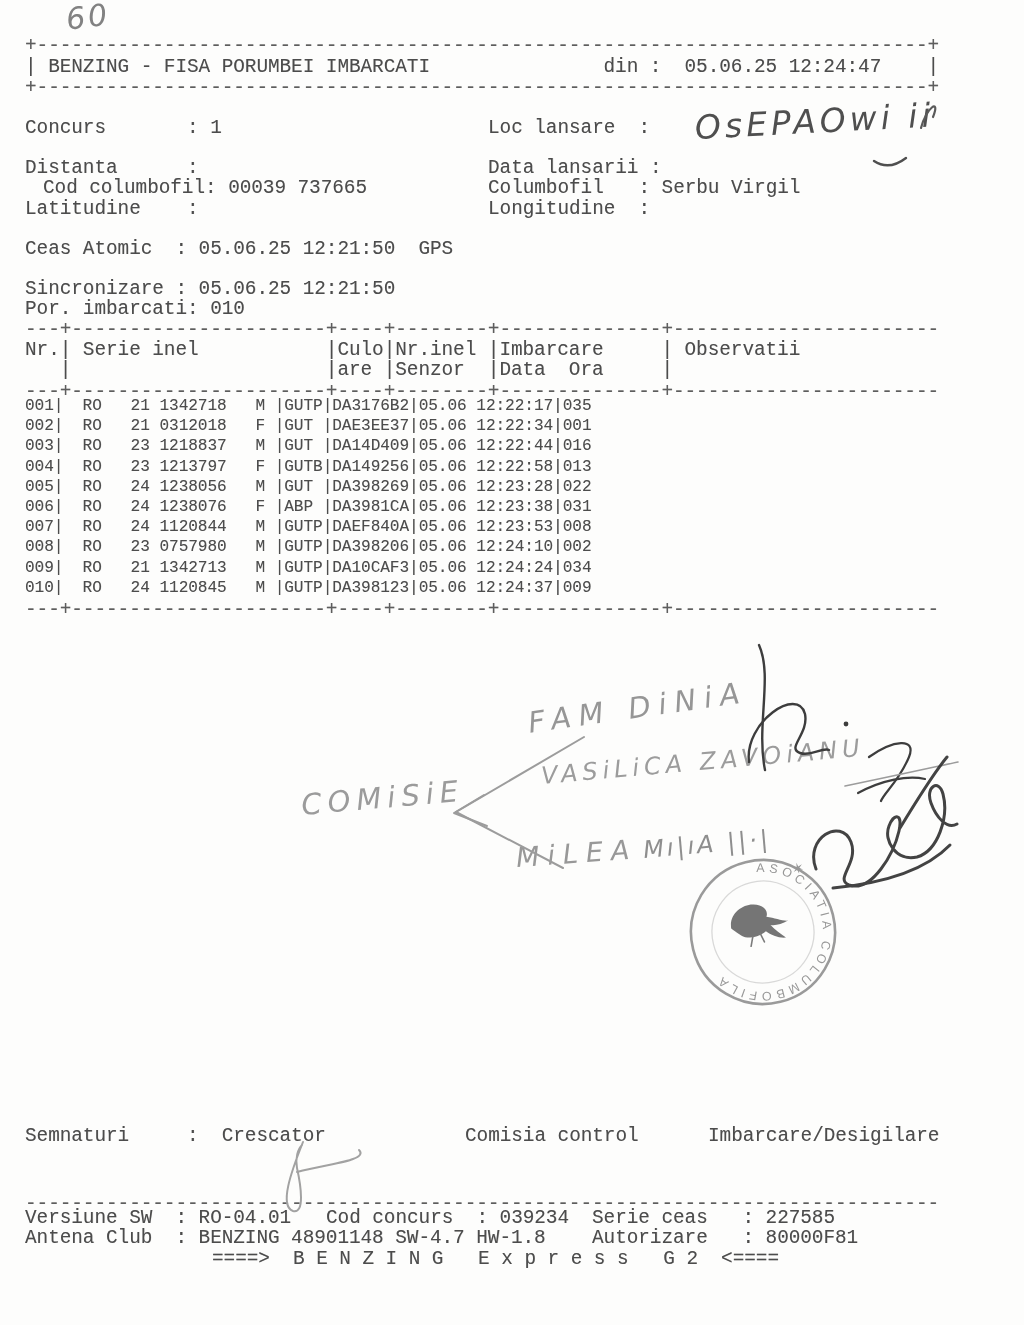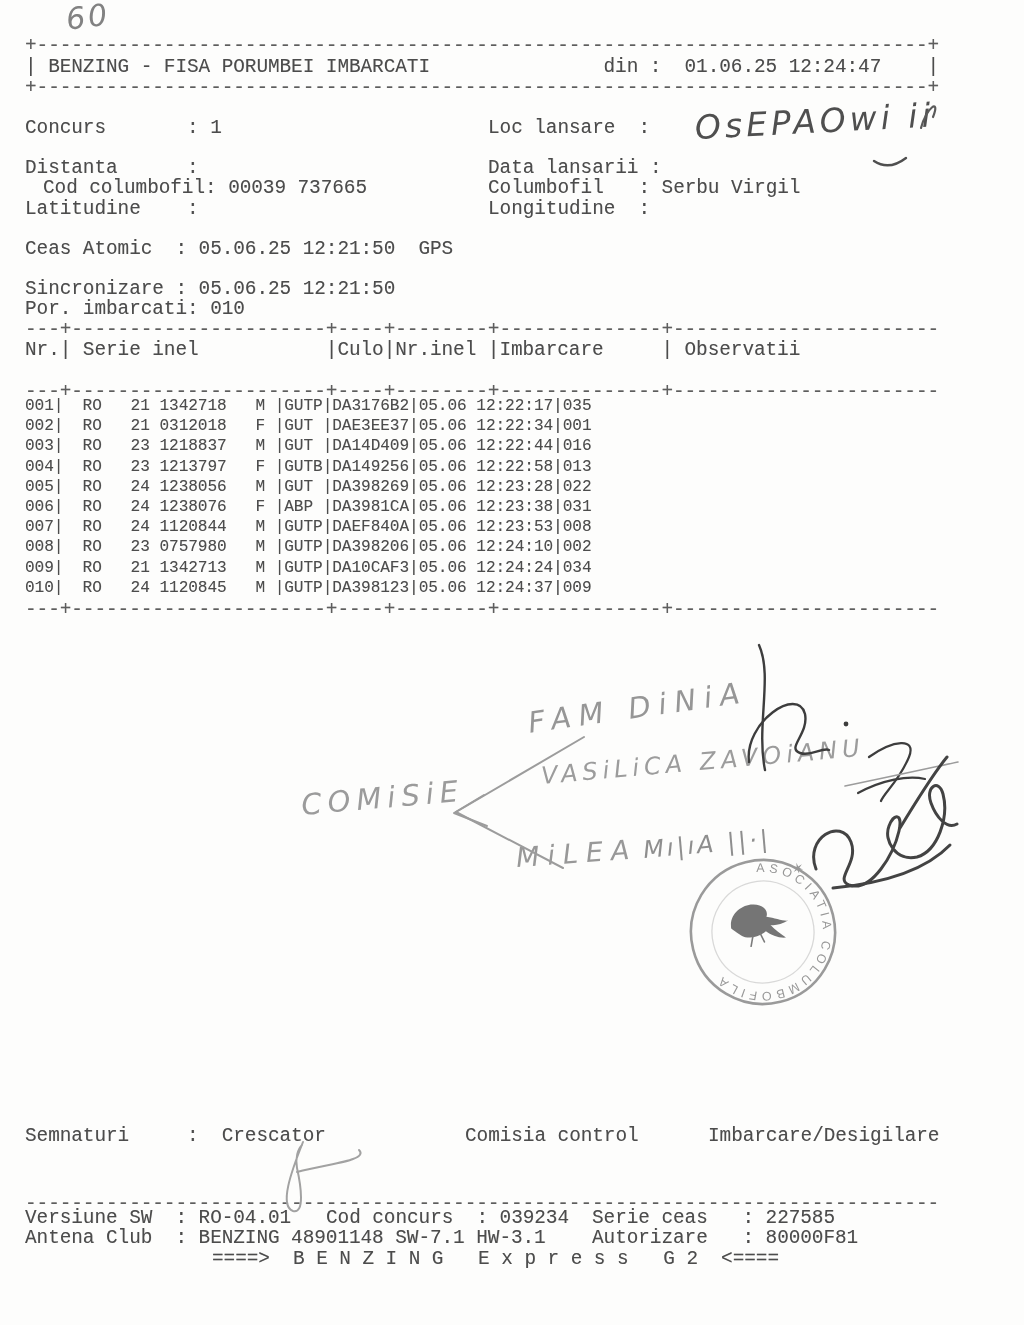--- a/index.html
+++ b/index.html
@@ -32,59 +32,60 @@
   svg.overlay{position:absolute;left:0;top:0;pointer-events:none;}
 </style>
 </head>
 <body>
 
 <div class="page">
 
   <div class="hw" style="left:64px;top:2px;font-size:30px;color:#828282;letter-spacing:3px;transform:rotate(-7deg);">60</div>
 
   <div class="mono rule" style="left:25px;top:36px;">+-----------------------------------------------------------------------------+</div>
-  <div class="mono" style="left:25px;top:57px;">| BENZING - FISA PORUMBEI IMBARCATI               din :  01.06.25 12:24:47    |</div>
+  <div class="mono" style="left:25px;top:57px;">| BENZING - FISA PORUMBEI IMBARCATI               din :  05.06.25 12:24:47    |</div>
   <div class="mono rule" style="left:25px;top:78px;">+-----------------------------------------------------------------------------+</div>
 
   <div class="mono" style="left:25px;top:118px;">Concurs       : 1</div>
   <div class="mono" style="left:488px;top:118px;">Loc lansare  :</div>
   <div class="hw" style="left:694px;top:108px;font-size:33px;color:#4f4f4f;letter-spacing:4px;transform:rotate(-3deg);">OsEPAOwi ii</div>
 
   <div class="mono" style="left:25px;top:158px;">Distanta      :</div>
   <div class="mono" style="left:488px;top:158px;">Data lansarii :</div>
   <div class="mono" style="left:43px;top:178px;">Cod columbofil: 00039 737665</div>
   <div class="mono" style="left:488px;top:178px;">Columbofil   : Serbu Virgil</div>
   <div class="mono" style="left:25px;top:199px;">Latitudine    :</div>
   <div class="mono" style="left:488px;top:199px;font-family:Liberation Mono, monospace;">Longitudine  :</div>
 
   <div class="mono" style="left:25px;top:239px;">Ceas Atomic  : 05.06.25 12:21:50  GPS</div>
   <div class="mono" style="left:25px;top:279px;">Sincronizare : 05.06.25 12:21:50</div>
   <div class="mono" style="left:25px;top:299px;">Por. imbarcati: 010</div>
 
   <div class="mono rule" style="left:25px;top:320px;">---+----------------------+----+--------+--------------+-----------------------</div>
   <div class="mono" style="left:25px;top:340px;">Nr.| Serie inel           |Culo|Nr.inel |Imbarcare     | Observatii</div>
+  <div class="mono" style="left:25px;top:360px;">   |                      |are |Senzor  |Data  Ora     |</div>
   <div class="mono rule" style="left:25px;top:382px;">---+----------------------+----+--------+--------------+-----------------------</div>
   <div class="mono rows" style="left:25px;top:396px;"><div class="mono-row">001|  RO   21 1342718   M |GUTP|DA3176B2|05.06 12:22:17|035</div><div class="mono-row">002|  RO   21 0312018   F |GUT |DAE3EE37|05.06 12:22:34|001</div><div class="mono-row">003|  RO   23 1218837   M |GUT |DA14D409|05.06 12:22:44|016</div><div class="mono-row">004|  RO   23 1213797   F |GUTB|DA149256|05.06 12:22:58|013</div><div class="mono-row">005|  RO   24 1238056   M |GUT |DA398269|05.06 12:23:28|022</div><div class="mono-row">006|  RO   24 1238076   F |ABP |DA3981CA|05.06 12:23:38|031</div><div class="mono-row">007|  RO   24 1120844   M |GUTP|DAEF840A|05.06 12:23:53|008</div><div class="mono-row">008|  RO   23 0757980   M |GUTP|DA398206|05.06 12:24:10|002</div><div class="mono-row">009|  RO   21 1342713   M |GUTP|DA10CAF3|05.06 12:24:24|034</div><div class="mono-row">010|  RO   24 1120845   M |GUTP|DA398123|05.06 12:24:37|009</div></div>
   <div class="mono rule" style="left:25px;top:600px;">---+----------------------+----+--------+--------------+-----------------------</div>
 
   <div class="hw" style="left:526px;top:706px;font-size:29px;color:#969696;letter-spacing:8px;transform:rotate(-8deg);">FAM DiNiA</div>
   <div class="hw" style="left:300px;top:788px;font-size:29px;color:#9b9b9b;letter-spacing:6px;transform:rotate(-5deg);">COMiSiE</div>
   <div class="hw" style="left:540px;top:762px;font-size:24px;color:#9c9c9c;letter-spacing:5px;transform:rotate(-5deg);">VASiLiCA ZAVOiANU</div>
   <div class="hw" style="left:515px;top:842px;font-size:27px;color:#989898;letter-spacing:8px;transform:rotate(-4deg);">MiLEA</div>
   <div class="hw" style="left:642px;top:836px;font-size:24px;color:#8e8e8e;letter-spacing:3px;transform:rotate(-5deg);">Mı|ıA ||·|</div>
 
   <div class="mono" style="left:25px;top:1126px;">Semnaturi     :  Crescator</div>
   <div class="mono" style="left:465px;top:1126px;">Comisia control</div>
   <div class="mono" style="left:708px;top:1126px;">Imbarcare/Desigilare</div>
 
   <div class="mono rule" style="left:25px;top:1194px;">-------------------------------------------------------------------------------</div>
   <div class="mono" style="left:25px;top:1208px;">Versiune SW  : RO-04.01</div>
   <div class="mono" style="left:326px;top:1208px;">Cod concurs  : 039234</div>
   <div class="mono" style="left:592px;top:1208px;">Serie ceas   : 227585</div>
-  <div class="mono" style="left:25px;top:1228px;">Antena Club  : BENZING 48901148 SW-7.1 HW-3.1</div>
+  <div class="mono" style="left:25px;top:1228px;">Antena Club  : BENZING 48901148 SW-4.7 HW-1.8</div>
   <div class="mono" style="left:592px;top:1228px;">Autorizare   : 80000F81</div>
   <div class="mono" style="left:212px;top:1249px;">====&gt;  B E N Z I N G   E x p r e s s   G 2  &lt;====</div>
 
   <svg class="overlay" width="1024" height="1325" viewBox="0 0 1024 1325">
     <g fill="none" stroke-linecap="round" stroke-linejoin="round">
 
       <path d="M 921 128 C 926 108 941 97 933 117" stroke="#5a5a5a" stroke-width="2.2"></path>
 
       <path d="M 874 161 Q 889 171 906 158" stroke="#4f4f4f" stroke-width="2.4"></path>
 

